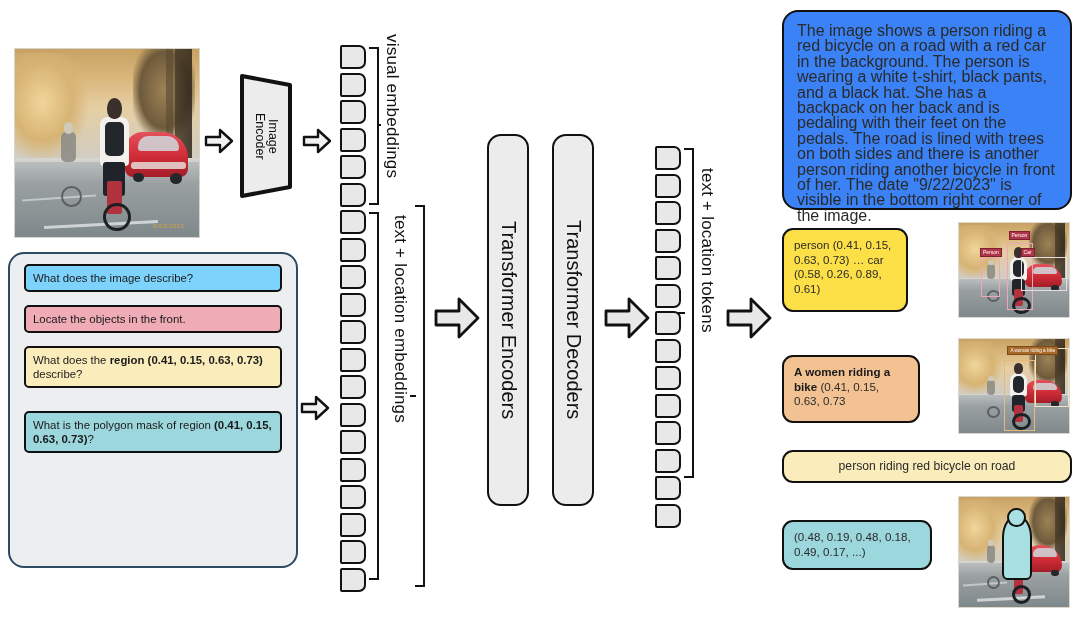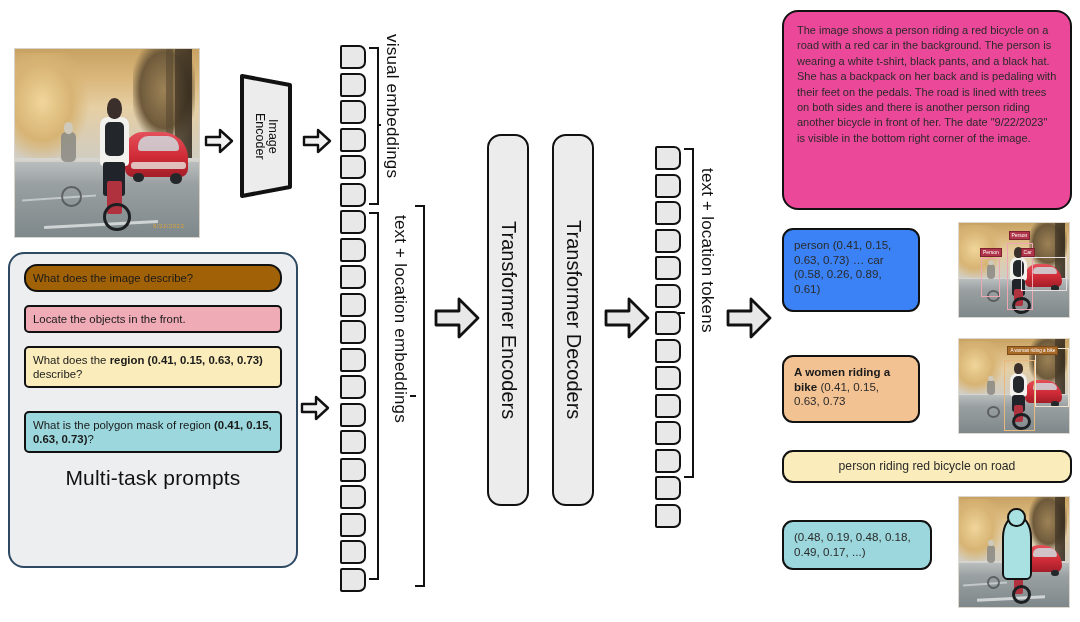--- a/index.html
+++ b/index.html
@@ -127,23 +127,23 @@
   #panel-title{
     text-align:center;font-size:21px;color:#111;margin-top:4px;letter-spacing:.2px;
   }
 
   
   .outbox{
     border:2.5px solid #111;border-radius:11px;
     font-size:11.6px;line-height:14.6px;color:#2a2a2a;
     padding:8px 10px;box-sizing:border-box;
   }
-  #caption-out{left:782px;top:10px;width:290px;height:200px;background:#ec4899;
-     border-radius:16px;font-size:11px;line-height:15.4px;padding:11px 13px;}
-  #detection-out{left:782px;top:228px;width:138px;height:84px;background:#3b82f6;}
+  #caption-out{left:782px;top:10px;width:290px;height:200px;background:#3b82f6;
+     border-radius:16px;font-size:16px;line-height:15.4px;padding:11px 13px;}
+  #detection-out{left:782px;top:228px;width:126px;height:84px;background:#fde047;}
   #grounding-out{left:782px;top:355px;width:138px;height:68px;background:#f3c293;}
   #grounding-out b{font-weight:bold;color:#1a1a1a;text-align:right;}
   #region-caption-out{left:782px;top:450px;width:290px;height:33px;background:#fbedbb;
      display:flex;align-items:center;justify-content:center;font-size:12.2px;}
   #polygon-out{left:782px;top:520px;width:150px;height:50px;background:#9bd7dc;}
 
   
   .thumb{overflow:hidden;border:1px solid #dcd8d0;}
   #thumb-detection{left:958px;top:222px;width:112px;height:96px;}
   #thumb-grounding{left:958px;top:338px;width:112px;height:96px;}
@@ -289,26 +289,25 @@
 
 <div class="abs arrow" style="left:726px;top:297px;">
   <svg width="46" height="42" viewBox="0 0 46 42">
       <path d="M2 14 H25 V2 L44 21 L25 40 V28 H2 Z" fill="#e8e8e8" stroke="#111" stroke-width="2.8" stroke-linejoin="round"></path>
     </svg>
 </div>
 
 <div class="abs" id="prompt-panel">
   <div style="height:10px"></div>
   <div id="prompt-list">
-      <div class="prompt" style="background: #a16207; border-radius: 13px;">What does the image describe?</div>
+      <div class="prompt" style="background: #7dd3fc;">What does the image describe?</div>
       <div class="prompt" style="background: rgb(239, 171, 182);">Locate the objects in the front.</div>
       <div class="prompt" style="background: rgb(251, 237, 187);">What does the <b>region (0.41, 0.15, 0.63, 0.73)</b> describe?</div>
       <div class="prompt" style="background: rgb(155, 215, 220); margin-top: 23px;">What is the polygon mask of region <b>(0.41, 0.15, 0.63, 0.73)</b>?</div>
     </div>
-  <div id="panel-title">Multi-task prompts</div>
 </div>
 
 <div class="abs arrow" style="left:300px;top:395px;">
   <svg width="30" height="26" viewBox="0 0 30 26">
       <path d="M2 9 H16 V2 L28 13 L16 24 V17 H2 Z" fill="#f2f2f2" stroke="#111" stroke-width="2.4" stroke-linejoin="round"></path>
     </svg>
 </div>
 
 <div class="abs outbox" id="caption-out">The image shows a person riding a red bicycle on a road with a red car in the background. The person is wearing a white t-shirt, black pants, and a black hat. She has a backpack on her back and is pedaling with their feet on the pedals. The road is lined with trees on both sides and there is another person riding another bicycle in front of her. The date "9/22/2023" is visible in the bottom right corner of the image.</div>
 

